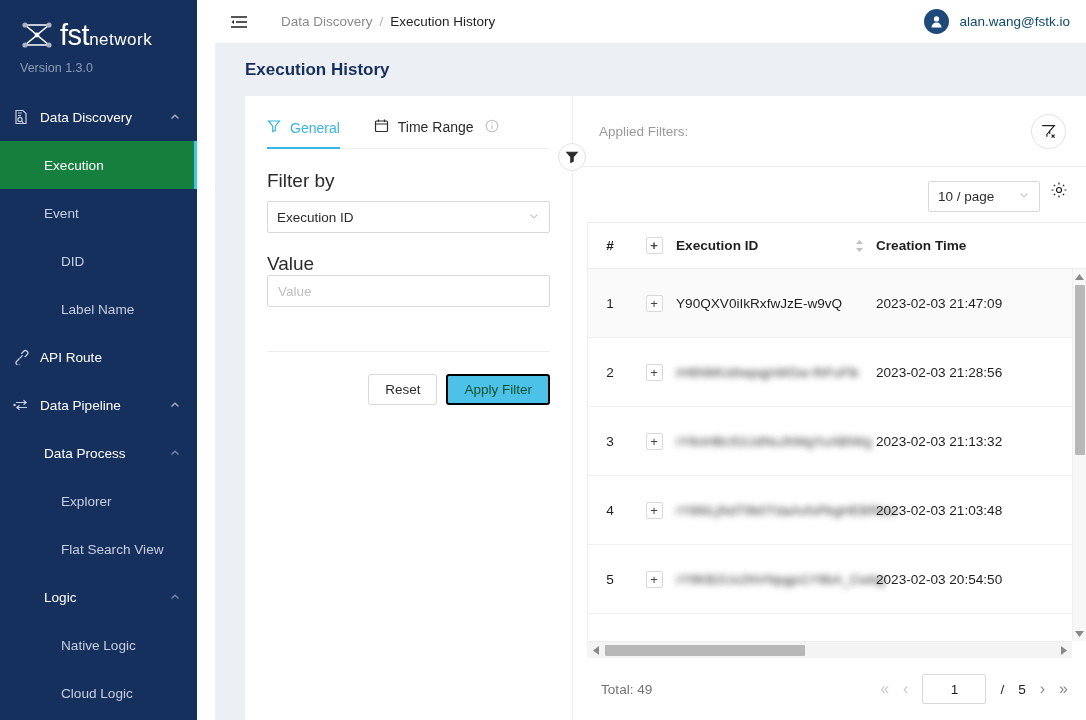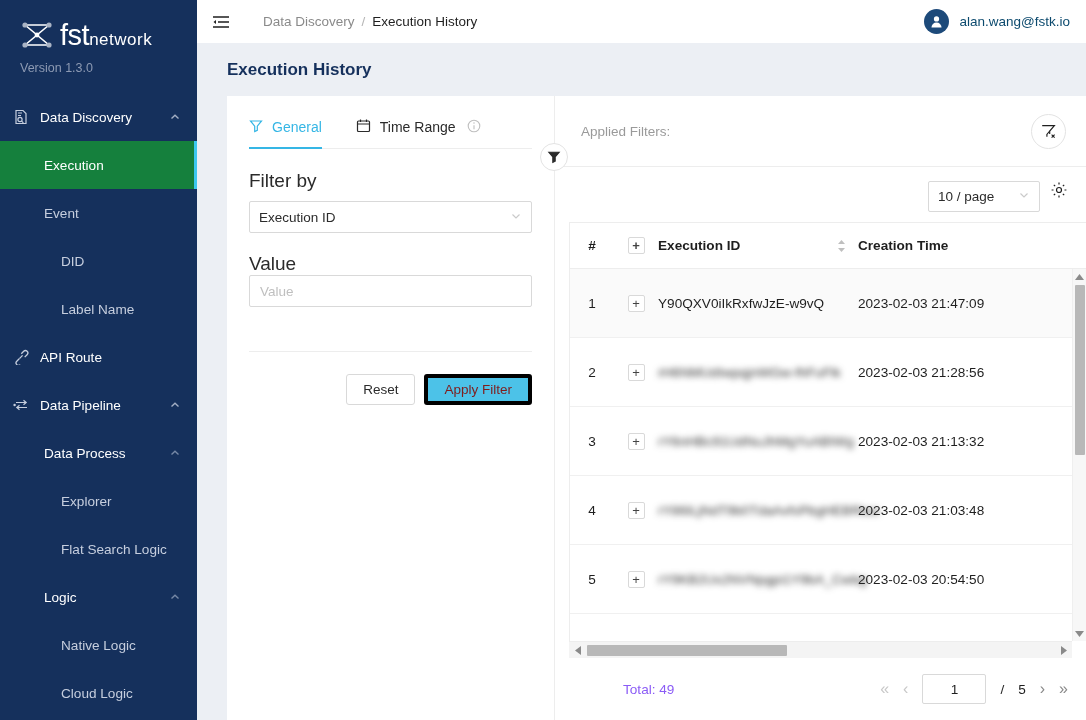--- a/index.html
+++ b/index.html
@@ -2,21 +2,21 @@
 <html><head>
 <meta charset="utf-8">
 <style>
   * { box-sizing: border-box; margin: 0; padding: 0; }
   html, body {
     width: 1086px; height: 720px;
     font-family: "Liberation Sans", sans-serif;
     overflow: hidden;
     background: #ffffff;
   }
-  .app { position: relative; width: 1086px; height: 720px; display: flex; }
+  .app { position: relative; width: 1086px; height: 720px; display: flex; gap: 18px; }
 
   
   .sidebar {
     width: 197px; height: 720px;
     background: #15305c;
     flex: 0 0 197px;
     overflow: hidden;
     position: relative;
   }
   .brand { padding: 16px 0 0 18px; }
@@ -87,21 +87,21 @@
 
   .content { flex: 1 1 auto; display: flex; padding: 0 0 0 30px; position: relative; }
 
   
   .filter-panel {
     width: 327px; flex: 0 0 327px;
     background: #ffffff;
     padding: 22px 22px 0 22px;
     position: relative;
   }
-  .tabs { display: flex; align-items: center; gap: 34px; position: relative; }
+  .tabs { display: flex; align-items: flex-end; gap: 34px; position: relative; }
   .tab {
     display: flex; align-items: center; gap: 9px;
     font-size: 14px; color: #2b2b2b;
     padding-bottom: 13px; cursor: pointer;
     position: relative;
   }
   .tab.active { color: #35b6e5; }
   .tab.active::after {
     content: ""; position: absolute; left: 0; right: 0; bottom: 0;
     height: 2px; background: #35b6e5;
@@ -129,21 +129,21 @@
   .txtinput::placeholder { color:#bfbfbf; }
   .value-block { margin-top: 20px; }
   .panel-rule { height: 1px; background: #ededed; margin-top: 44px; }
   .btn-row { display: flex; justify-content: flex-end; gap: 9px; margin-top: 22px; }
   .btn {
     height: 31px; padding: 0 16px; border-radius: 3px;
     font-size: 13.5px; display: flex; align-items: center; cursor: pointer;
     font-family: "Liberation Sans", sans-serif;
   }
   .btn-default { background: #fff; border: 1px solid #d9d9d9; color: #2b2b2b; }
-  .btn-primary { background: #4cc2e8; border: 4px solid #000000; color: #7f1d1d; padding-left: 16px; }
+  .btn-primary { background: #4cc2e8; border: 2px solid #000000; color: #14532d; padding-left: 16px; }
 
   .divider-btn {
     position: absolute; right: -14px; top: 47px;
     width: 28px; height: 28px; border-radius: 50%;
     background: #fff; border: 1px solid #e3e3e3;
     display: flex; align-items: center; justify-content: center;
     cursor: pointer; z-index: 5;
   }
 
   
@@ -207,21 +207,21 @@
     display:flex; align-items:center; margin-right:14px; position:relative;
   }
   .hthumb { position:absolute; left:18px; width: 200px; height:11px; background:#b8b8b8; border-radius:1px; }
   .h-arrow-l { width:18px; display:flex; align-items:center; justify-content:center; }
   .h-arrow-r { margin-left:auto; width:18px; display:flex; align-items:center; justify-content:center; }
 
   .footer {
     height: 62px; flex:0 0 62px; display:flex; align-items:center;
     padding: 0 18px 0 28px;
   }
-  .total { font-size: 13.6px; color:#8b5cf6;margin-left:40px; }
+  .total { font-size: 13.6px; color:#737373; }
   .pager { margin-left:auto; display:flex; align-items:center; gap:14px; }
   .pg-btn { font-size: 16px; color:#8a8a8a; cursor:pointer; line-height:1; user-select:none;}
   .pg-btn.dis { color:#c8c8c8; }
   .pg-input {
     width: 64px; height: 30px; border:1px solid #d9d9d9; border-radius:2px;
     text-align:center; font-size:13.6px; color:#1f1f1f;
     font-family:"Liberation Sans", sans-serif; background:#fff;
   }
   .pg-sep { font-size:13.6px; color:#1f1f1f; }
   .pg-total { font-size:13.6px; color:#1f1f1f; }
@@ -324,21 +324,21 @@
               <path d="M2.5 7.5 6 4.2 9.5 7.5"></path>
             </svg>
         </span>
       </div>
 
       <div class="nav-item lvl2">
         <span>Explorer</span>
       </div>
 
       <div class="nav-item lvl2">
-        <span>Flat Search Logic</span>
+        <span>Flat Search View</span>
       </div>
 
       <div class="nav-item lvl1b">
         <span>Logic</span>
         <span class="caret">
           <svg width="12" height="12" viewBox="0 0 12 12" fill="none" stroke="#8e9db8" stroke-width="1.4">
               <path d="M2.5 7.5 6 4.2 9.5 7.5"></path>
             </svg>
         </span>
       </div>

